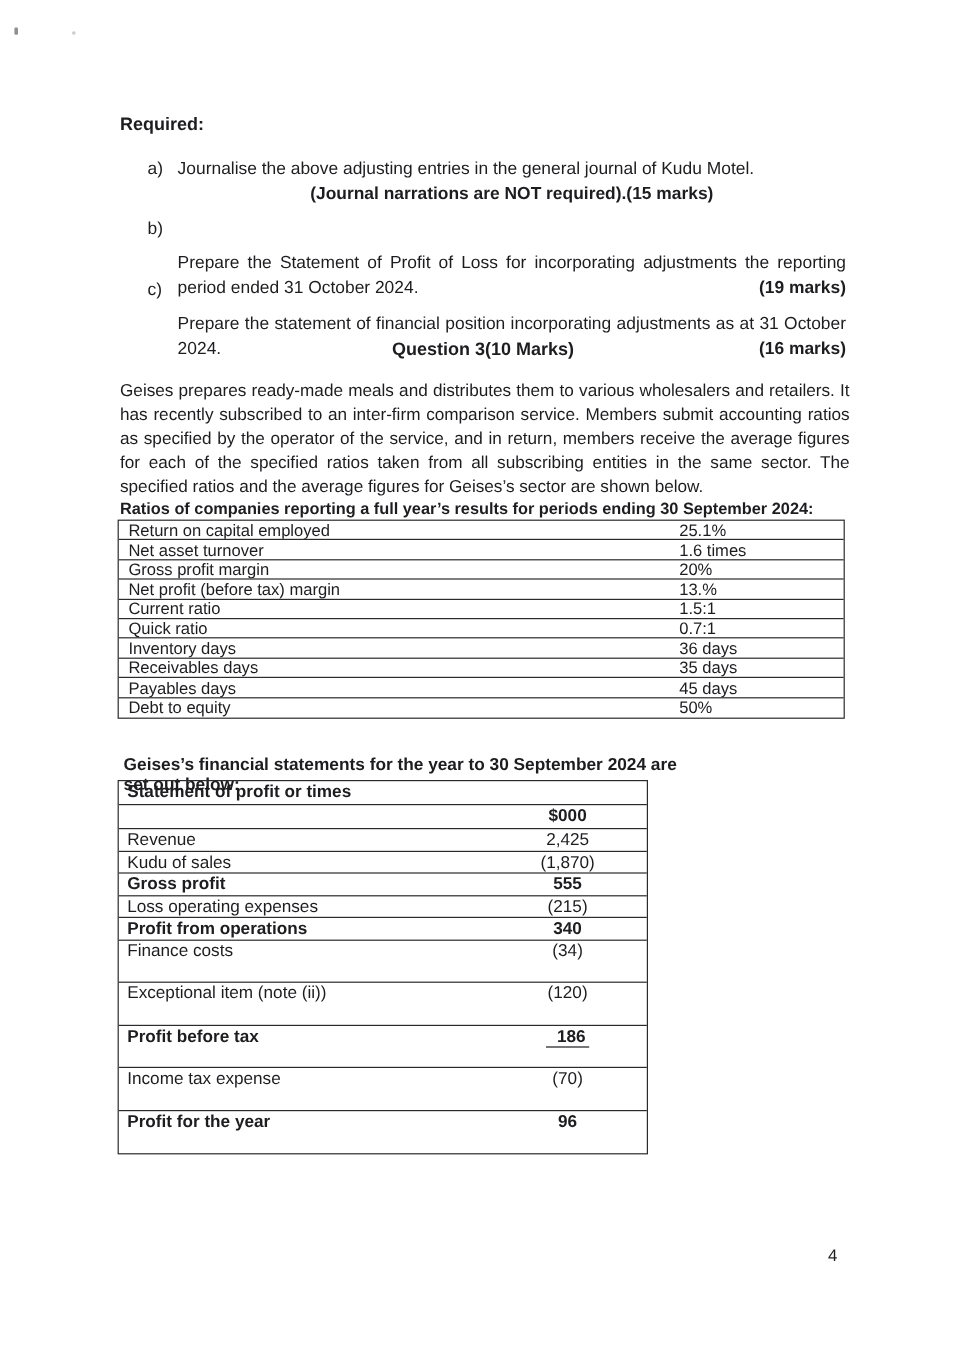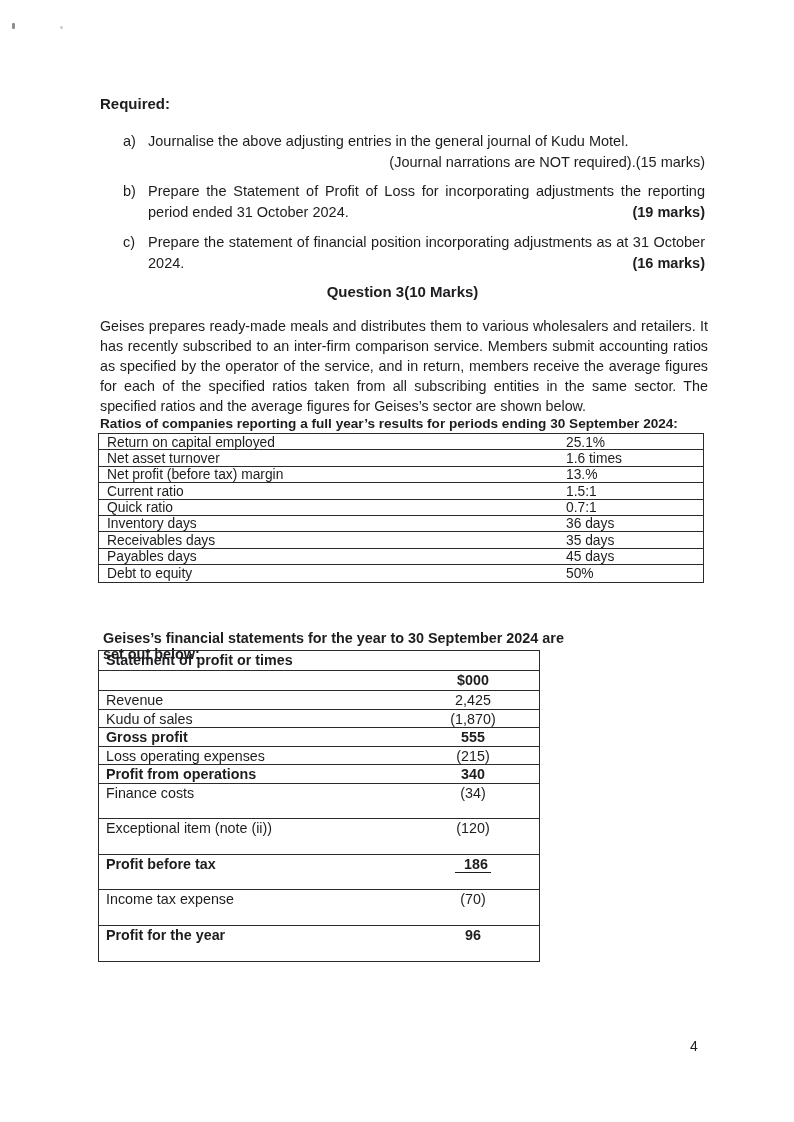--- a/index.html
+++ b/index.html
@@ -24,22 +24,22 @@
   .bold { font-weight: bold; }
 
   .required-heading { left: 100px; top: 95px; font-size: 15px; font-weight: bold; }
 
   .req-item { left: 123px; width: 582px; font-size: 14.5px; line-height: 20.5px; }
   .req-item .letter { position: absolute; left: 0; top: 0; }
   .req-item .content { margin-left: 25px; position: relative; }
   .item-a { top: 131px; }
   .item-b { top: 181px; }
   .item-c { top: 232px; }
-  .line2-row { display: flex; justify-content: flex-end; font-weight: normal; }
-  .just { text-align: justify; }
+  .line2-row { display: flex; justify-content: center; font-weight: bold; }
+  .just { text-align: justify; margin-top: 28px; }
   .marks-abs { position: absolute; right: 0; bottom: 0; font-weight: bold; background: #fff; padding-left: 6px; }
 
   .q3-row { left: 100px; top: 283px; width: 605px; display: flex; justify-content: center; font-size: 15px; font-weight: bold; }
 
   .intro { left: 100px; top: 316px; width: 608px; font-size: 14.3px; line-height: 20px; text-align: justify; }
 
   .ratios-heading { left: 100px; top: 416px; font-size: 13.6px; font-weight: bold; white-space: nowrap; }
 
   .ratios-table {
     left: 98px; top: 433px; width: 606px;
@@ -128,20 +128,24 @@
       <div class="ratio-row">
         <div class="ratio-label">Return on capital employed</div>
         <div class="ratio-value">25.1%</div>
       </div>
 
       <div class="ratio-row">
         <div class="ratio-label">Net asset turnover</div>
         <div class="ratio-value">1.6 times</div>
       </div>
 
+      <div class="ratio-row">
+        <div class="ratio-label">Gross profit margin</div>
+        <div class="ratio-value">20%</div>
+      </div>
 
       <div class="ratio-row">
         <div class="ratio-label">Net profit (before tax) margin</div>
         <div class="ratio-value">13.%</div>
       </div>
 
       <div class="ratio-row">
         <div class="ratio-label">Current ratio</div>
         <div class="ratio-value">1.5:1</div>
       </div>

